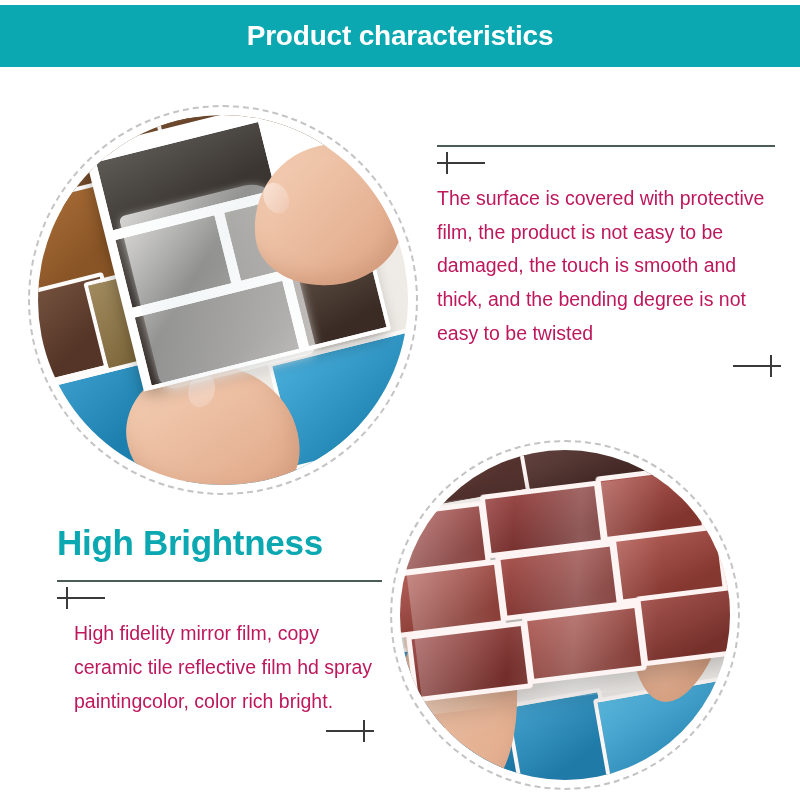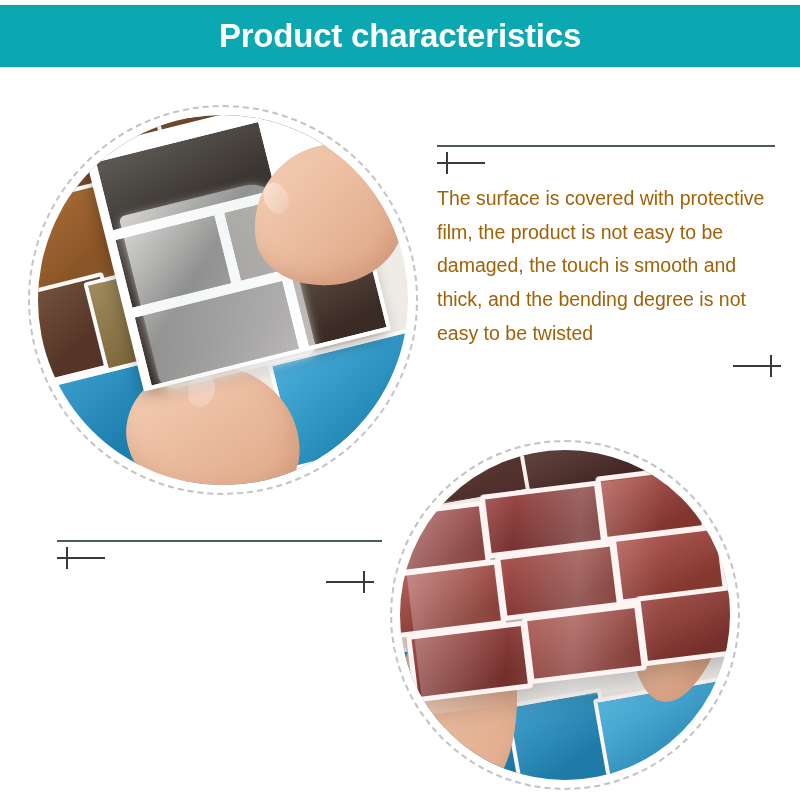--- a/index.html
+++ b/index.html
@@ -24,21 +24,21 @@
     width: 800px;
     height: 62px;
     background: #0ba8b2;
     display: flex;
     align-items: center;
     justify-content: center;
     box-sizing: border-box;
   }
   .banner-title {
     color: #ffffff;
-    font-size: 33px;
+    font-size: 28px;
     font-weight: bold;
     letter-spacing: -0.2px;
     font-family: "Liberation Sans", sans-serif;
     white-space: nowrap;
   }
 
   
   .photo-circle {
     position: absolute;
     border-radius: 50%;
@@ -275,21 +275,21 @@
   }
   
   .cross.left  { left: 0; }
   .cross.left::before  { left: 9px; }
   
   .cross.right { right: 0; }
   .cross.right::before { right: 9px; }
 
   .body-text {
     margin: 0;
-    color: #a16207;
+    color: #be185d;
     font-size: 19.5px;
     line-height: 1.73;
     font-family: "Liberation Sans", sans-serif;
   }
   .body-right { margin-top: 8px; width: 344px; }
   .body-left  { margin-top: 8px; width: 300px; margin-left: 17px; }
 
   .cross-foot {
     position: relative;
     height: 22px;
@@ -374,20 +374,22 @@
   <div class="cross-left-wrap">
     <span class="cross left"></span>
   </div>
   <p class="body-text body-right">The surface is covered with protective film, the product is not easy to be damaged, the touch is smooth and thick, and the bending degree is not easy to be twisted</p>
   <div class="cross-foot cross-foot-right">
     <span class="cross right"></span>
   </div>
 </div>
 
 <div class="block block-left">
+  <h2 class="sec-title">High Brightness</h2>
   <div class="rule rule-left"></div>
   <div class="cross-left-wrap">
     <span class="cross left"></span>
   </div>
+  <p class="body-text body-left">High fidelity mirror film, copy ceramic tile reflective film hd spray paintingcolor, color rich bright.</p>
   <div class="cross-foot cross-foot-left">
     <span class="cross right"></span>
   </div>
 </div>
 
 </body></html>

